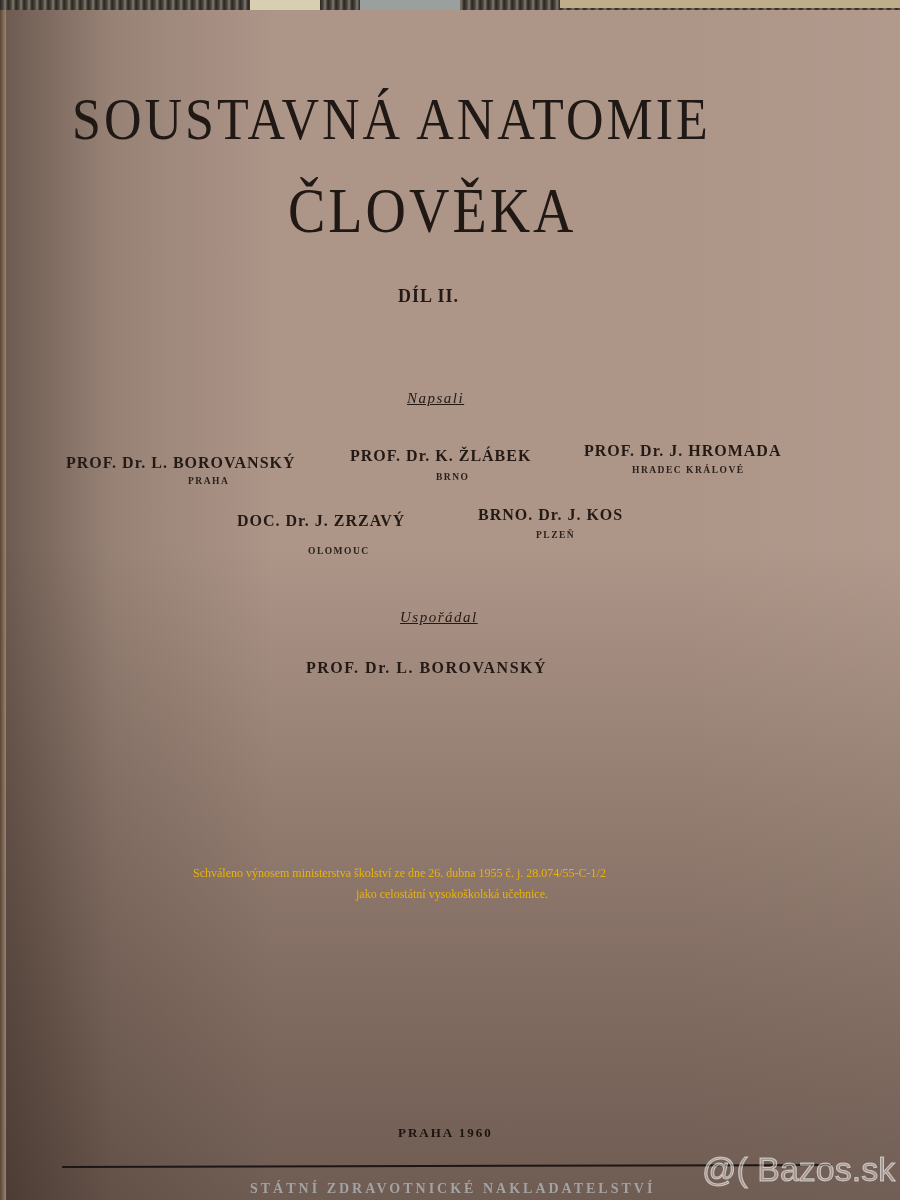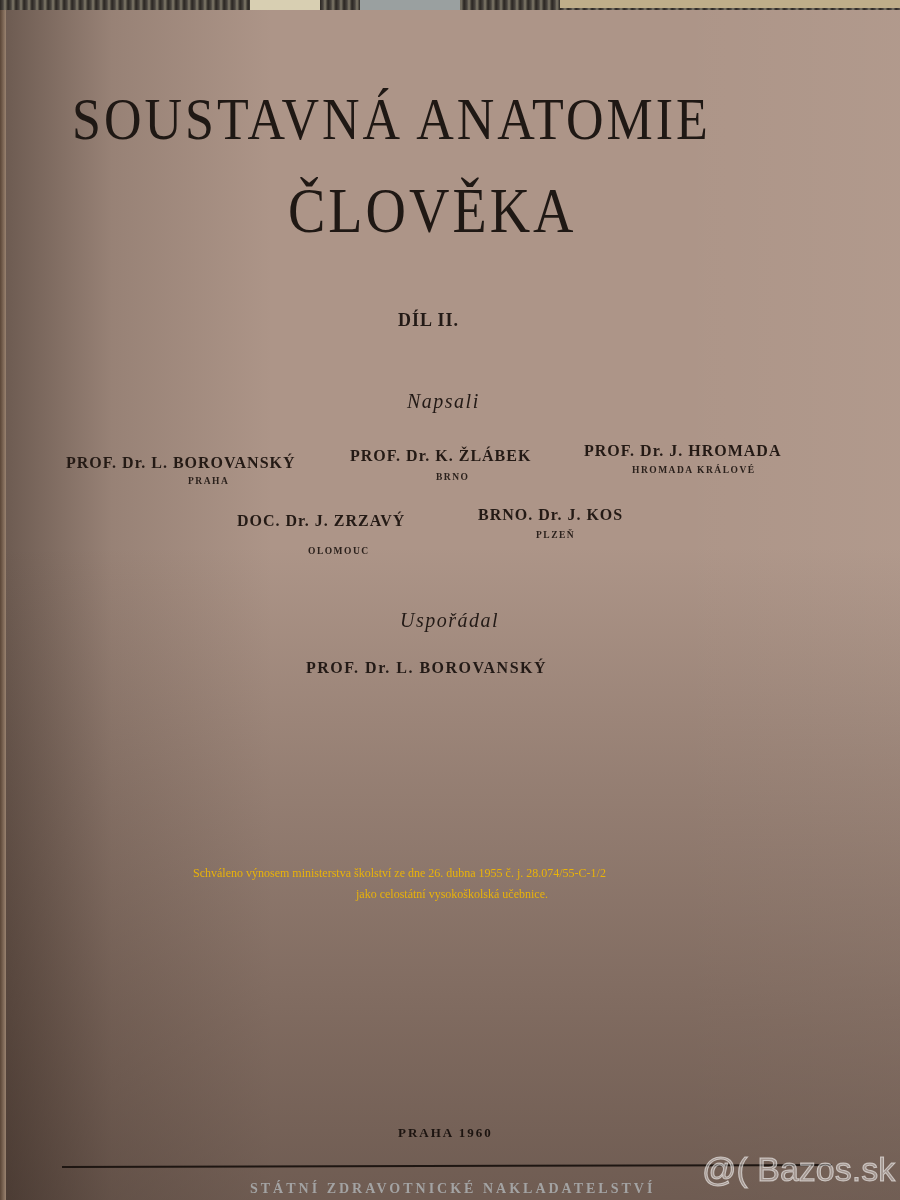--- a/index.html
+++ b/index.html
@@ -36,22 +36,22 @@
     .title1 {
       top: 86px; left: 72px; width: auto; text-align: left;
       font-size: 52px; letter-spacing: 3px; font-weight: normal;
       transform: scaleY(1.12); transform-origin: left top; color: #1f1814;
     }
     .title2 {
       top: 175px; left: 288px; width: auto; text-align: left;
       font-size: 56px; letter-spacing: 3px; color: #1f1814;
       transform: scaleY(1.12); transform-origin: left top;
     }
-    .part { top: 286px; left: 398px; width: auto; text-align: left; font-size: 18px; font-weight: bold; letter-spacing: 1px; margin-top: 24px; }
-    .label-it { font-style: italic; font-size: 20px; letter-spacing: 1.5px; }
+    .part { top: 286px; left: 398px; width: auto; text-align: left; font-size: 18px; font-weight: bold; letter-spacing: 1px; }
+    .label-it { font-style: italic; font-size: 15px; letter-spacing: 1.5px; text-decoration: underline; }
     .napsali { top: 390px; left: 407px; width: auto; text-align: left; }
     .author { position: absolute; font-size: 16px; font-weight: bold; letter-spacing: 1px; color: #241a15; white-space: nowrap; }
     .city { position: absolute; font-size: 9.5px; font-weight: bold; letter-spacing: 1.5px; color: #2b211c; white-space: nowrap; }
     .usporadal { top: 609px; left: 400px; width: auto; text-align: left; }
     .editor { top: 659px; left: 306px; width: auto; text-align: left; font-size: 16px; font-weight: bold; letter-spacing: 1.5px; }
     .approval { font-size: 12px; color: #eab308; }
     .approval1 { top: 866px; left: 193px; width: auto; text-align: left; }
     .approval2 { top: 887px; left: 333px; width: auto; text-align: left; margin-left: 23px; }
     .place { top: 1125px; left: 398px; width: auto; text-align: right; font-size: 13px; font-weight: bold; letter-spacing: 2px; color: #1c1410; }
     .rule {
@@ -85,21 +85,21 @@
 <div class="t label-it napsali">Napsali</div>
 
 <div>
   <div class="author" style="left:66px; top:454px;">PROF. Dr. L. BOROVANSKÝ</div>
   <div class="city" style="left:188px; top:476px;">PRAHA</div>
 
   <div class="author" style="left:350px; top:447px;">PROF. Dr. K. ŽLÁBEK</div>
   <div class="city" style="left:436px; top:472px;">BRNO</div>
 
   <div class="author" style="left:584px; top:442px;">PROF. Dr. J. HROMADA</div>
-  <div class="city" style="left:632px; top:465px;">HROMADA KRÁLOVÉ</div>
+  <div class="city" style="left:632px; top:465px;">HRADEC KRÁLOVÉ</div>
 
   <div class="author" style="left:237px; top:512px;">DOC. Dr. J. ZRZAVÝ</div>
   <div class="city" style="left:308px; top:535px;margin-top:11px;">OLOMOUC</div>
 
   <div class="author" style="left:478px; top:506px;">BRNO. Dr. J. KOS</div>
   <div class="city" style="left:536px; top:530px;">PLZEŇ</div>
 </div>
 
 <div class="t label-it usporadal">Uspořádal</div>
 <div class="t editor">PROF. Dr. L. BOROVANSKÝ</div>

